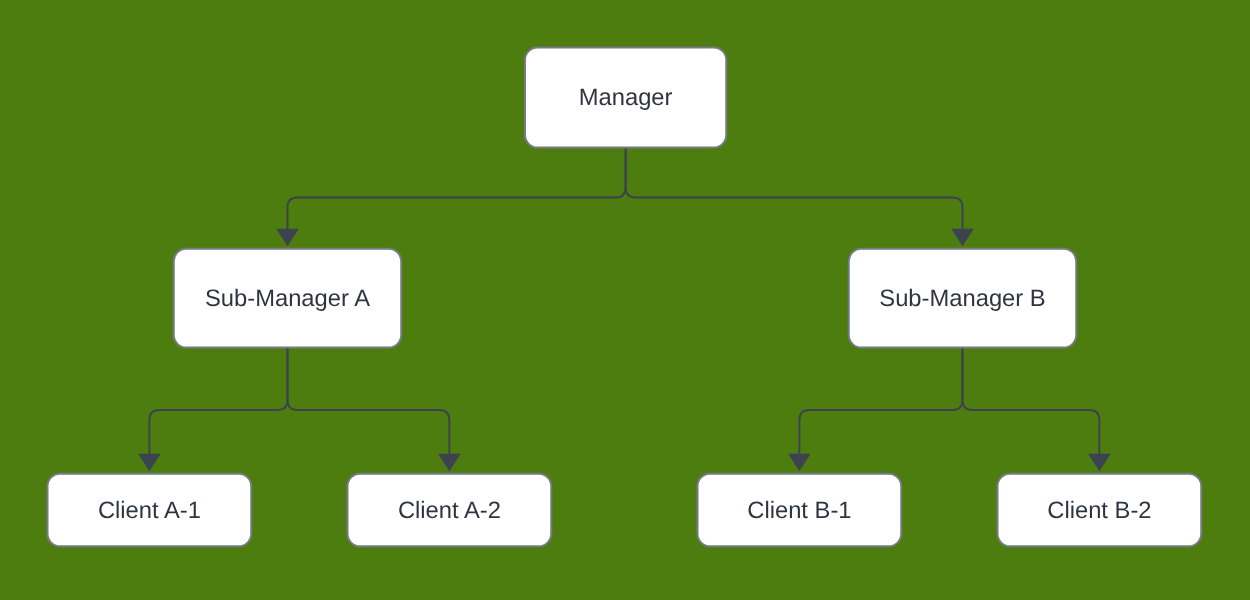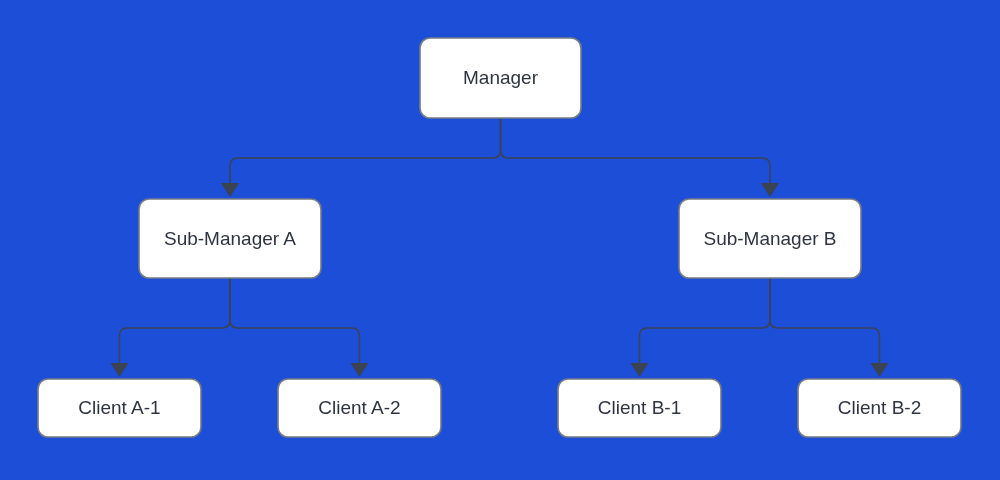--- a/index.html
+++ b/index.html
@@ -11,21 +11,21 @@
   body {
     width: 1000px;
     height: 480px;
     overflow: hidden;
     font-family: "Liberation Sans", sans-serif;
   }
   #diagram-canvas {
     position: relative;
     width: 1000px;
     height: 480px;
-    background: #1d4ed8;
+    background: #4d7c0f;
   }
   #diagram-svg {
     position: absolute;
     top: 0;
     left: 0;
     width: 1000px;
     height: 480px;
     display: block;
   }
   .node-box {

